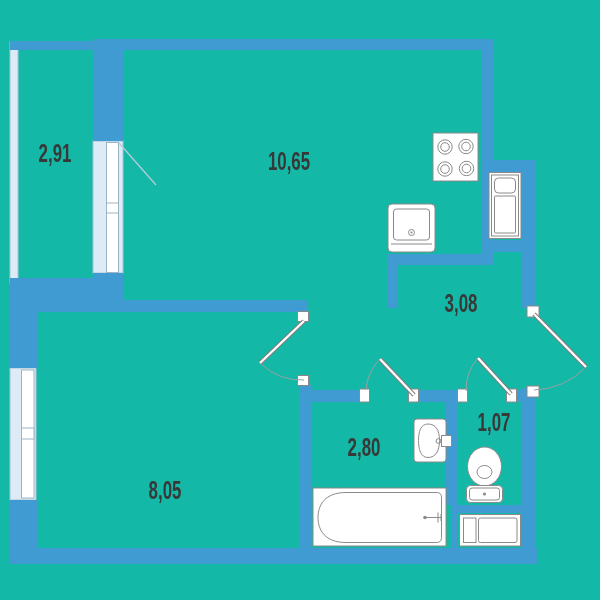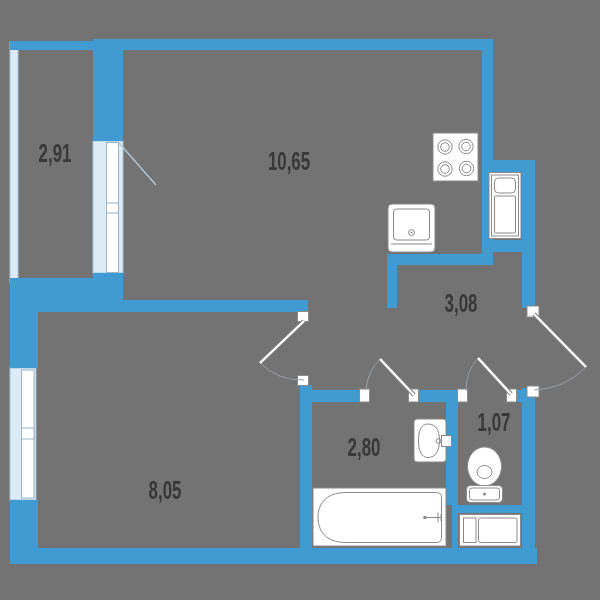--- a/index.html
+++ b/index.html
@@ -1,16 +1,16 @@
 <!DOCTYPE html>
 <html><head>
 <meta charset="utf-8">
 <style>
   html,body{margin:0;padding:0;background:#ffffff;}
-  .stage{width:600px;height:600px;position:relative;background:#737373;overflow:hidden;}
+  .stage{width:600px;height:600px;position:relative;background:#14b8a6;overflow:hidden;}
   svg{display:block;}
   .wall{fill:#3F9BD2;}
   .glz{fill:#DCEBF5;stroke:#A7C4D8;stroke-width:1;}
   .frame{fill:#ffffff;stroke:#9DB4C6;stroke-width:1;}
   .swing{stroke:#BACDDC;stroke-width:1.2;fill:none;}
   .fx{fill:#ffffff;stroke:#8A8A8A;stroke-width:1;}
   .fxline{stroke:#8A8A8A;stroke-width:1;fill:none;}
   .fxdot{fill:#8A8A8A;stroke:none;}
   .arc{stroke:#9AA0A6;stroke-width:1;fill:none;}
   .leafO{stroke:#7D7D7D;stroke-width:4.4;}

